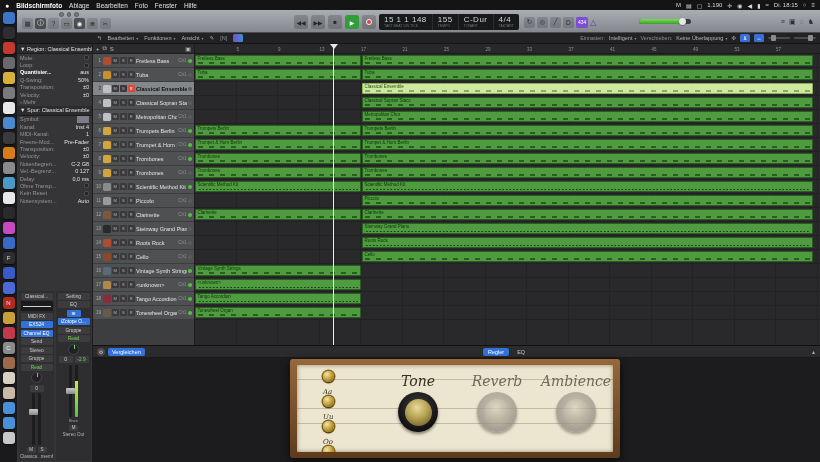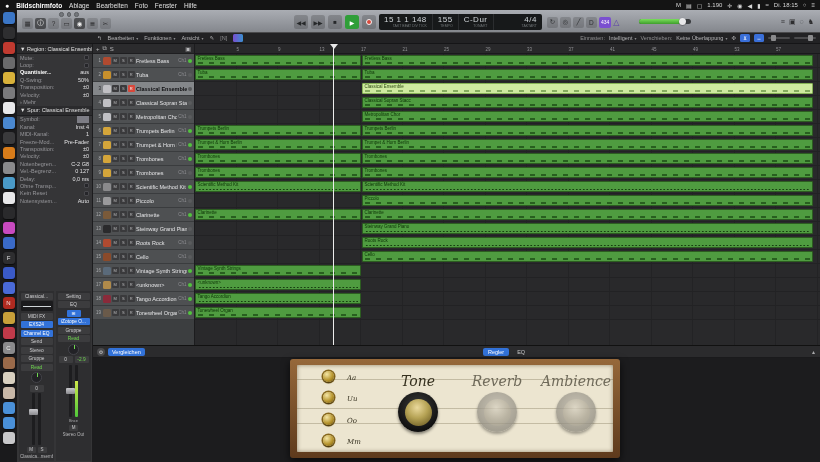--- a/index.html
+++ b/index.html
@@ -27,21 +27,21 @@
   .tb-btn{min-width:11px;height:11px;border-radius:2px;background:rgba(0,0,0,.14);color:#2e2e30;
     font-size:6.5px;display:flex;align-items:center;justify-content:center;padding:0 1px;}
   .tb-btn.active{background:rgba(0,0,0,.48);color:#f0f0f0;}
   .transport{position:absolute;left:277px;top:4px;display:flex;gap:3px;align-items:center;}
   .tr-btn{width:14px;height:14px;border-radius:2.5px;background:rgba(0,0,0,.18);color:#26282a;
     font-size:6px;display:flex;align-items:center;justify-content:center;}
   .tr-btn.play{background:#2f9e38;color:#fff;}
   .tr-btn.rec i{width:6px;height:6px;border-radius:50%;background:#d9483b;border:1px solid #f2f2f2;}
   .lcd{height:16px;background:#17191a;border-radius:2px;display:flex;align-items:stretch;
     color:#d0d5d8;overflow:hidden;}
-  .lcd-seg{display:flex;flex-direction:column;justify-content:center;align-items:flex-end;
+  .lcd-seg{display:flex;flex-direction:column;justify-content:center;align-items:flex-start;
     padding:0 5px;border-right:1px solid #2b2d2f;}
   .lcd-big{font-size:8px;line-height:8px;letter-spacing:.5px;white-space:nowrap;}
   .lcd-sub{font-size:3.5px;line-height:4px;color:#6f7476;white-space:nowrap;}
   .post-lcd{display:flex;gap:2px;align-items:center;margin-left:2px;}
   .pl-icon{width:11px;height:11px;border-radius:2px;background:rgba(0,0,0,.16);color:#2e3032;
     font-size:6.5px;display:flex;align-items:center;justify-content:center;}
   .badge{height:11px;border-radius:2px;background:#7a4fd0;color:#fff;font-size:5px;
     display:flex;align-items:center;justify-content:center;padding:0 2px;}
   .metro{color:#5a3fa8;font-size:8px;}
   .master{position:absolute;left:622px;top:9px;width:52px;height:5px;border-radius:3px;background:#3a3d40;}
@@ -155,21 +155,21 @@
   .tab.active{background:#3272d9;color:#fff;}
   .bp-chevron{position:absolute;right:5px;color:#a8a8aa;font-size:6px;top:2px;}
   .plugin{position:absolute;left:197px;top:13px;width:330px;height:99px;border-radius:3px;
     background:linear-gradient(#96683a,#5e3a1c);padding:6px 7px;box-shadow:0 3px 8px rgba(0,0,0,.7);}
   .paper{width:100%;height:100%;background:#ece5d0;border-radius:1px;position:relative;overflow:hidden;
     box-shadow:inset 0 0 4px rgba(60,40,10,.5);}
   .paper::before{content:"";position:absolute;inset:0;
     background:repeating-linear-gradient(to bottom,transparent 0 14px,rgba(120,110,80,.35) 14px 14.7px);}
   .vbtns{position:absolute;left:26px;top:6px;bottom:6px;display:flex;flex-direction:column;
     justify-content:space-between;}
-  .vbtn{display:flex;align-items:flex-end;gap:13px;}
+  .vbtn{display:flex;align-items:flex-start;gap:6px;flex-direction:column;}
   .ball{width:11px;height:11px;border-radius:50%;
     background:radial-gradient(circle at 35% 30%,#f4e6a6,#b8962f 55%,#6e520f);
     box-shadow:0 1px 1.5px rgba(0,0,0,.55),0 0 0 1.5px #8a6a1e;}
   .vl,.kl{font-family:"DejaVu Serif",serif;font-style:italic;color:#35301f;}
   .vl{font-size:7px;}
   .knobs{position:absolute;left:92px;right:8px;top:8px;display:flex;justify-content:space-between;}
   .knob{display:flex;flex-direction:column;align-items:center;width:58px;}
   .kl{font-size:14px;margin-bottom:3px;white-space:nowrap;}
   .kc{width:40px;height:40px;border-radius:50%;display:flex;align-items:center;justify-content:center;
     background:radial-gradient(circle at 50% 38%,#3e3e3e,#101010 72%);box-shadow:0 2px 3px rgba(0,0,0,.45);}
@@ -273,21 +273,21 @@
           <span class="lcd-sub">TAKT BEAT DIV TICK</span>
         </div>
         <div class="lcd-seg">
           <span class="lcd-big">155</span>
           <span class="lcd-sub">TEMPO</span>
         </div>
         <div class="lcd-seg">
           <span class="lcd-big">C-Dur</span>
           <span class="lcd-sub">TONART</span>
         </div>
-        <div class="lcd-seg" style="border-right:none;margin-left:23px;">
+        <div class="lcd-seg" style="border-right:none;">
           <span class="lcd-big">4/4</span>
           <span class="lcd-sub">TAKTART</span>
         </div>
       </div>
       <div class="post-lcd" id="post-lcd">
           <div class="pl-icon">↻</div>
           <div class="pl-icon">◎</div>
           <div class="pl-icon">╱</div>
           <div class="pl-icon">D</div>
           <div class="badge">434</div>

